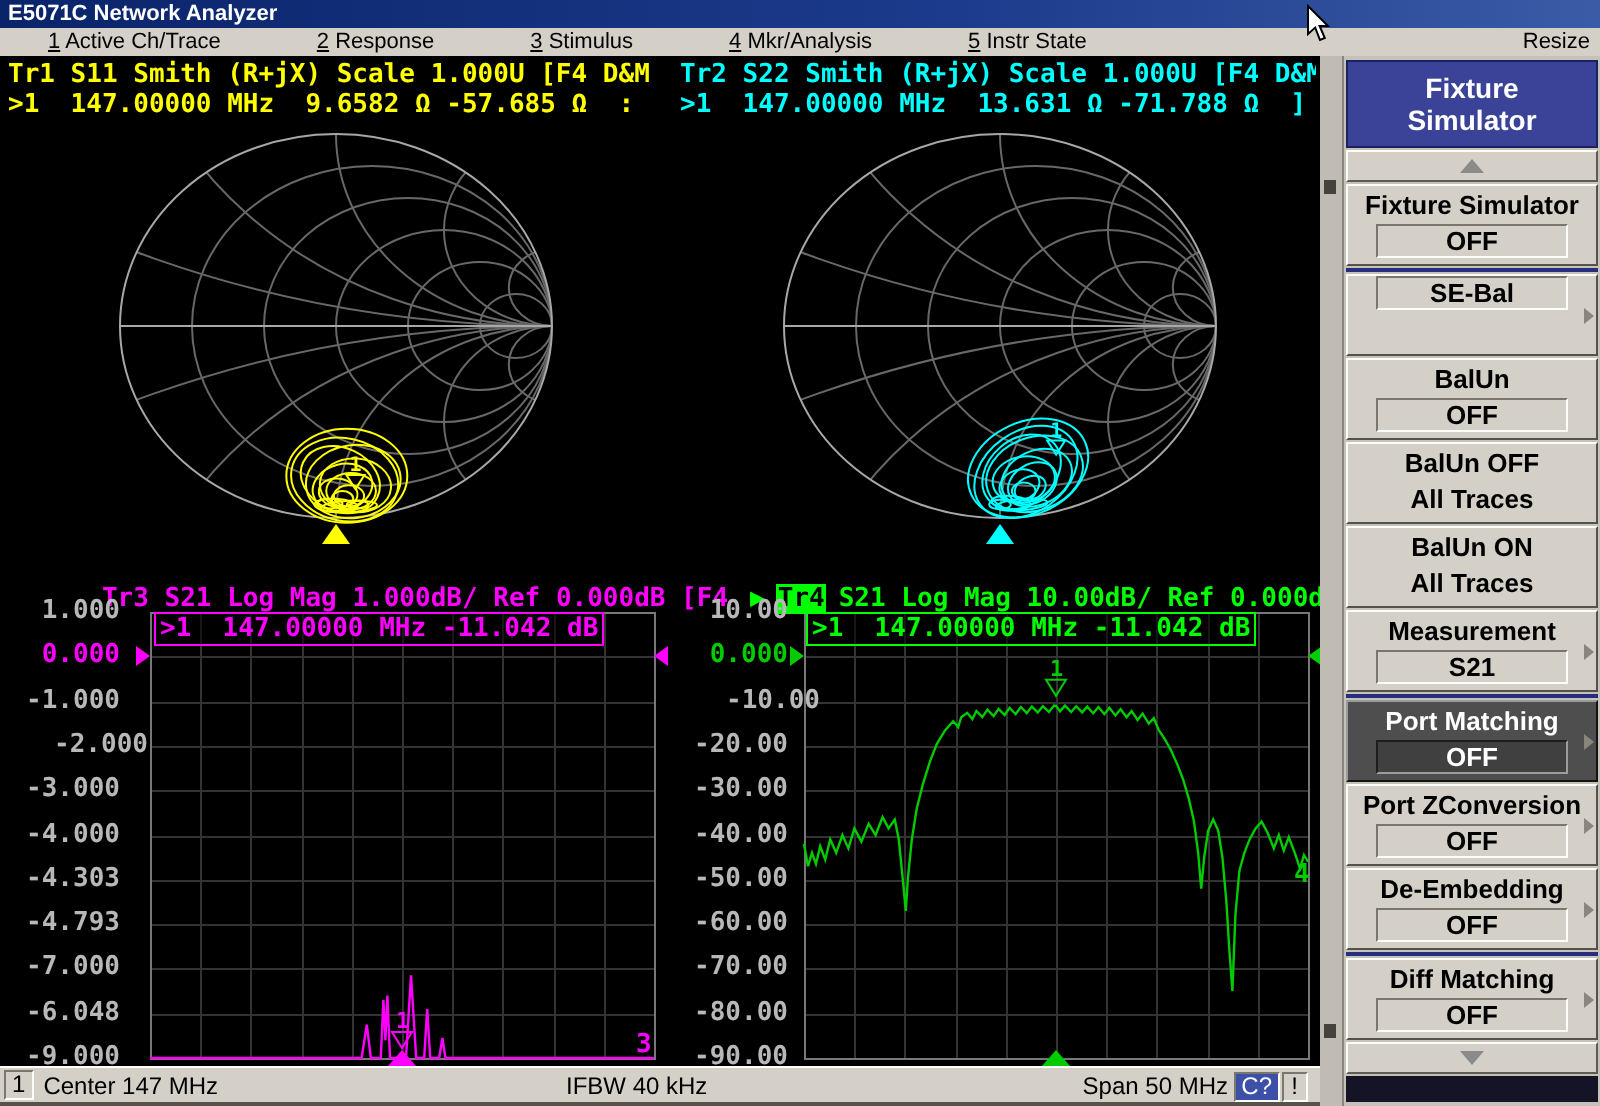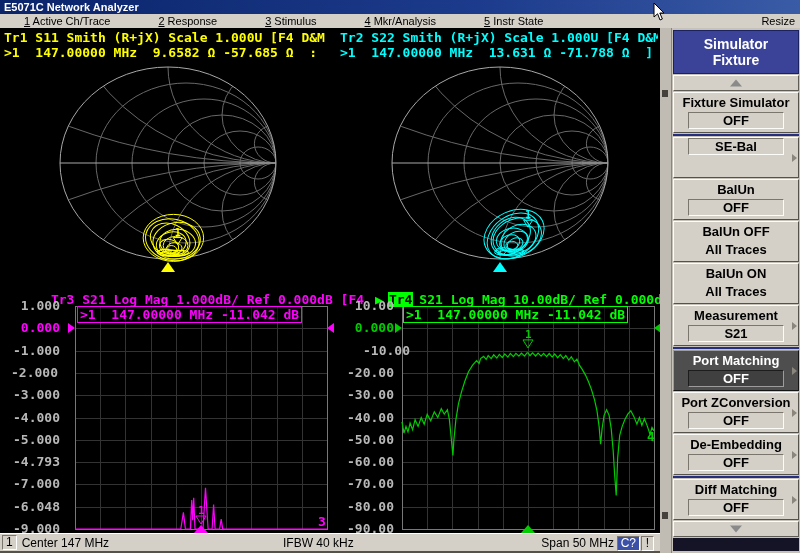--- a/index.html
+++ b/index.html
@@ -236,24 +236,24 @@
     <div class="insttext" style="left:4px;top:249px;width:656px;">
       <span class="mag">Tr3 S21 Log Mag 1.000dB/ Ref 0.000dB [F4</span><span class="grn" style="margin-left:11px">▶</span><span class="tr4tag">Tr4</span><span class="grn" style="margin-left:6px">S21 Log Mag 10.00dB/ Ref 0.000dB [F4</span>
     </div>
 
     <div class="mkbox mag" style="left:77px;top:278px;border:1px solid #ff00ff;">&gt;1  147.00000 MHz -11.042 dB</div>
     <div class="mkbox grn" style="left:403px;top:278px;border:1px solid #00ff00;">&gt;1  147.00000 MHz -11.042 dB</div>
 
   <div class="axlbl" style="left: 2px; top: 270px;">1.000</div>
       <div class="axlbl" style="left: 2px; top: 292.3px; color: rgb(255, 0, 255);">0.000</div>
       <div class="axlbl" style="left: 2px; top: 314.6px;">-1.000</div>
-      <div class="axlbl" style="left: 0; top: 336.9px; text-align: right;">-2.000</div>
+      <div class="axlbl" style="left: 16px; top: 336.9px; text-align: right;">-2.000</div>
       <div class="axlbl" style="left: 2px; top: 359.2px;">-3.000</div>
       <div class="axlbl" style="left: 2px; top: 381.5px;">-4.000</div>
-      <div class="axlbl" style="left: 2px; top: 403.8px;">-5.000</div>
+      <div class="axlbl" style="left: 2px; top: 403.8px;">-4.303</div>
       <div class="axlbl" style="left: 2px; top: 426.1px;">-4.793</div>
       <div class="axlbl" style="left: 2px; top: 448.4px;">-7.000</div>
       <div class="axlbl" style="left: 2px; top: 470.7px;">-6.048</div>
       <div class="axlbl" style="left: 2px; top: 493px;">-9.000</div>
       <div class="axlbl" style="left: 336px; top: 270px;">10.00</div>
       <div class="axlbl" style="left: 336px; top: 292.3px; color: rgb(0, 204, 0);">0.000</div>
       <div class="axlbl" style="left: 352px; top: 314.6px;">-10.00</div>
       <div class="axlbl" style="left: 336px; top: 336.9px;">-20.00</div>
       <div class="axlbl" style="left: 336px; top: 359.2px;">-30.00</div>
       <div class="axlbl" style="left: 336px; top: 381.5px;">-40.00</div>
@@ -264,22 +264,22 @@
       <div class="axlbl" style="left: 336px; top: 493px;">-90.00</div>
     </div>
 
   <div id="sidebar">
     <div id="gutter">
       <div class="gut-tick" style="top:62px"></div>
       <div class="gut-tick" style="top:484px"></div>
     </div>
     <div id="keys">
       <div class="sk-title">
+        <div>Fixture</div>
         <div>Simulator</div>
-        <div>Fixture</div>
       </div>
       <div class="sk-scroll">
         <div class="tri tri-up"></div>
       </div>
       <div id="sk-list">
           <div class="softkey">
             <div class="sk-lab">Fixture Simulator</div>
             <div class="sk-val">OFF</div>
           </div>
           <div class="sep-line"></div>

